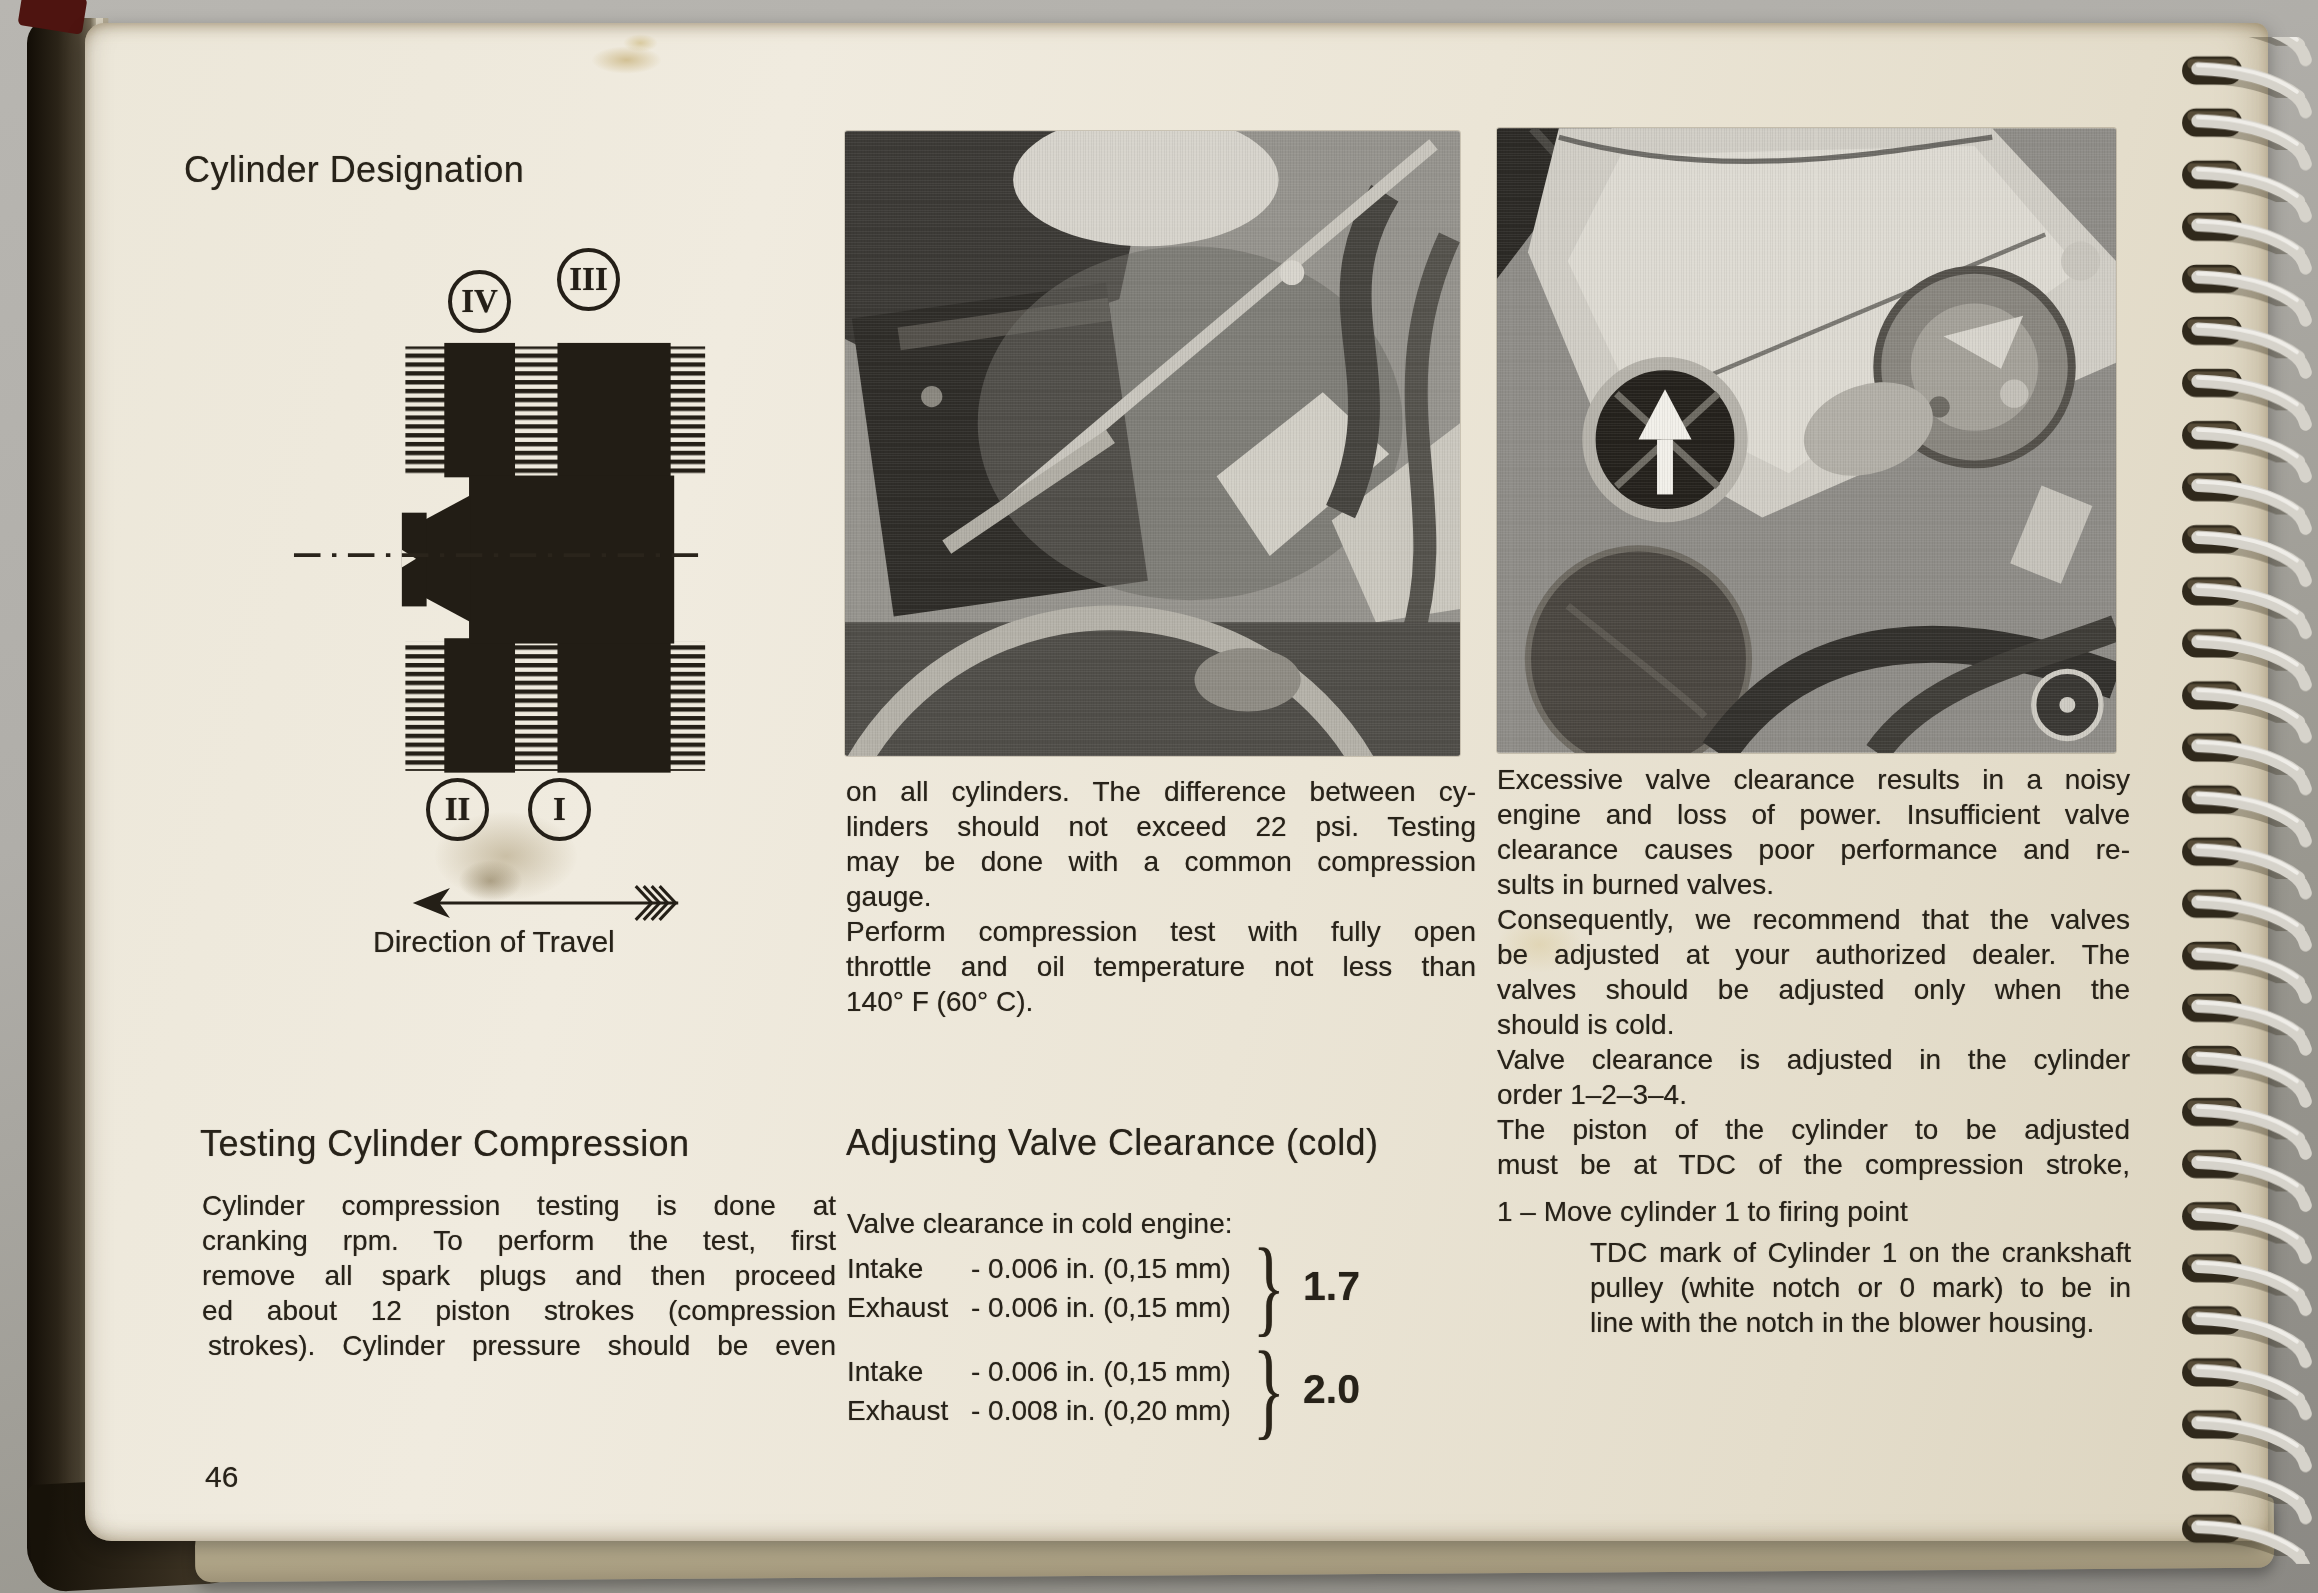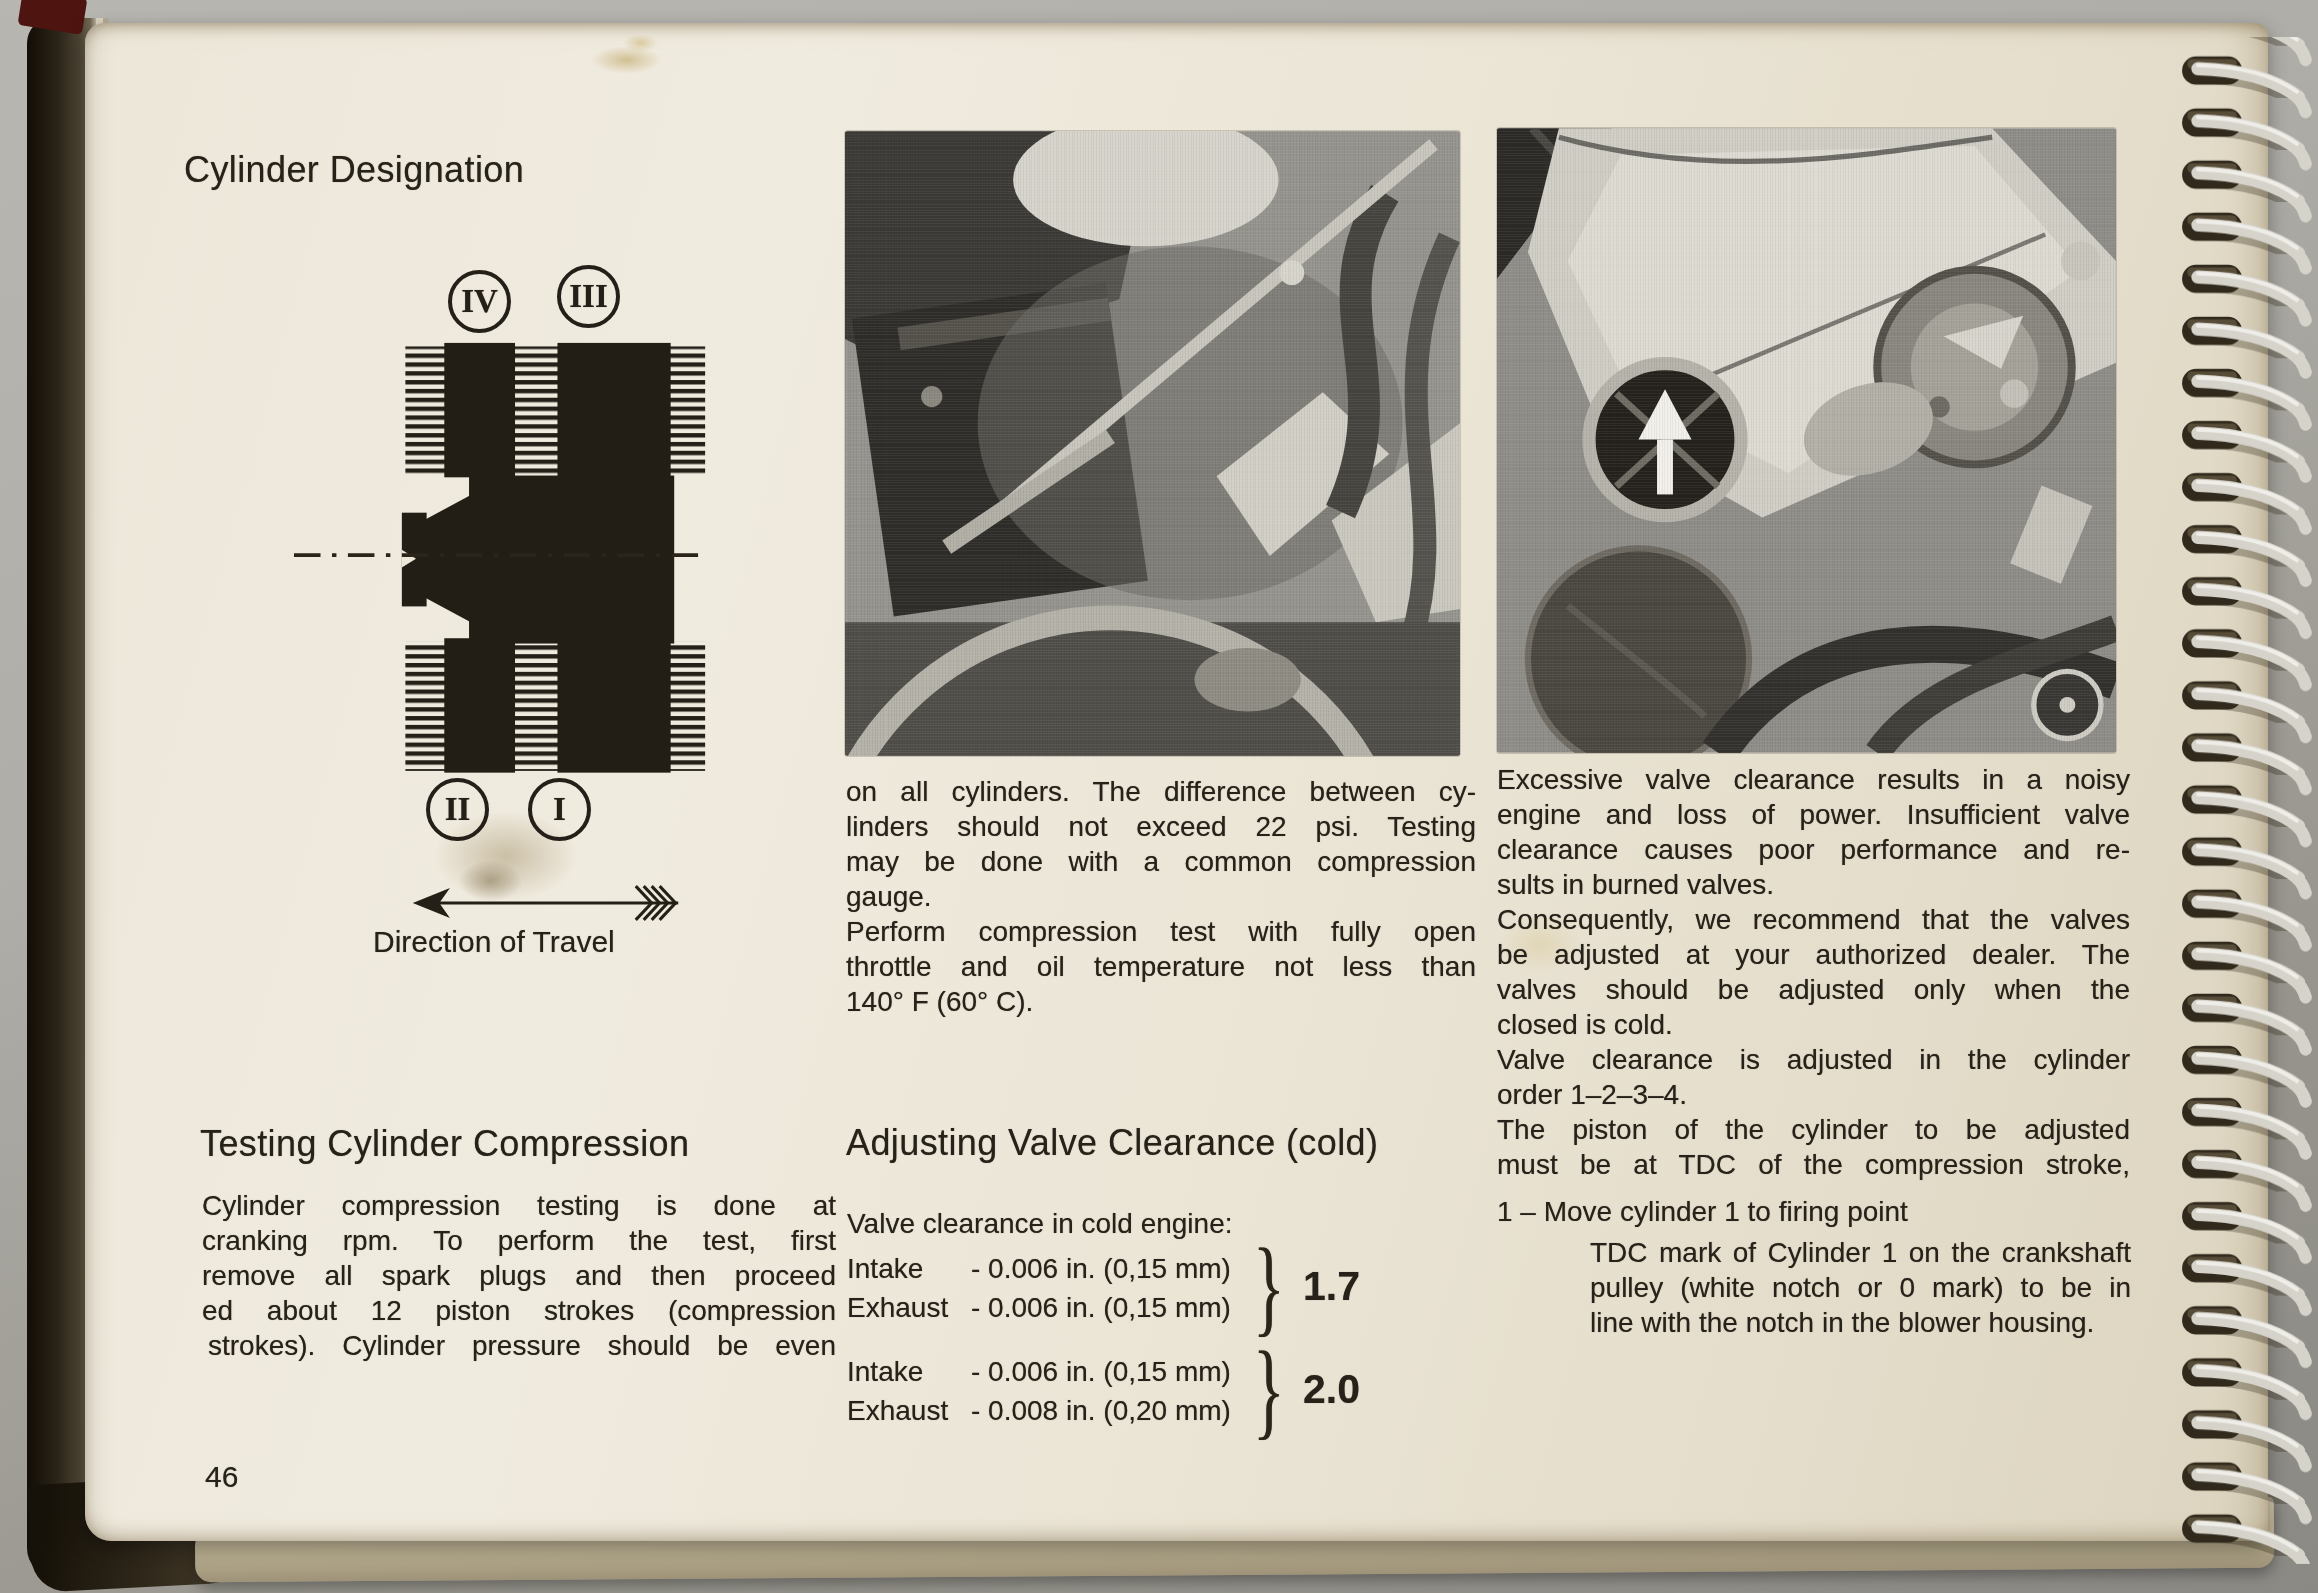--- a/index.html
+++ b/index.html
@@ -135,21 +135,21 @@
     <rect x="300" y="18" width="128" height="486" fill="#221d15"></rect>
     <rect x="200" y="168" width="232" height="190" fill="#221d15"></rect>
     <polygon points="150,218 202,190 202,334 150,306" fill="#221d15"></polygon>
     <rect x="124" y="210" width="28" height="106" fill="#221d15"></rect>
     <polygon points="124,252 140,262 124,272" fill="#ece7d9"></polygon>
 
     <line x1="2" y1="258" x2="468" y2="258" stroke="#2a241b" stroke-width="4" stroke-dasharray="30 13 5 13"></line>
   </svg>
 
   <div class="abs roman" style="left:448px; top:270px;">IV</div>
-  <div class="abs roman" style="left:557px; top:265px;">III</div>
+  <div class="abs roman" style="left:557px; top:248px;">III</div>
   <div class="abs roman" style="left:426px; top:778px;">II</div>
   <div class="abs roman" style="left:528px; top:778px;">I</div>
 
   <svg class="abs" style="left:411px; top:878px;" width="292" height="50" viewBox="0 0 330 56">
     <line x1="26" y1="28" x2="302" y2="28" stroke="#241f17" stroke-width="3.5"></line>
     <polygon points="2,28 44,11 32,28 44,45" fill="#241f17"></polygon>
     <g stroke="#241f17" stroke-width="3.5">
       <line x1="254" y1="9" x2="272" y2="28"></line>
         <line x1="263" y1="9" x2="281" y2="28"></line>
       <line x1="272" y1="9" x2="290" y2="28"></line>
@@ -293,21 +293,21 @@
     <div class="lines">
         <div>Excessive valve clearance results in a noisy</div>
         <div>engine and loss of power. Insufficient valve</div>
         <div>clearance causes poor performance and re-</div>
         <div class="last">sults in burned valves.</div>
       </div>
     <div class="lines">
         <div>Consequently, we recommend that the valves</div>
         <div>be adjusted at your authorized dealer. The</div>
         <div>valves should be adjusted only when the</div>
-        <div class="last">closed is cold.</div>
+        <div class="last">should is cold.</div>
       </div>
     <div class="lines">
         <div>Valve clearance is adjusted in the cylinder</div>
         <div class="last">order 1–2–3–4.</div>
       </div>
     <div class="lines">
         <div>The piston of the cylinder to be adjusted</div>
         <div>must be at TDC of the compression stroke,</div>
       </div>
     <div style="margin-top:11.5px; font-size:28px; line-height:35px;">1 – Move cylinder 1 to firing point</div>

